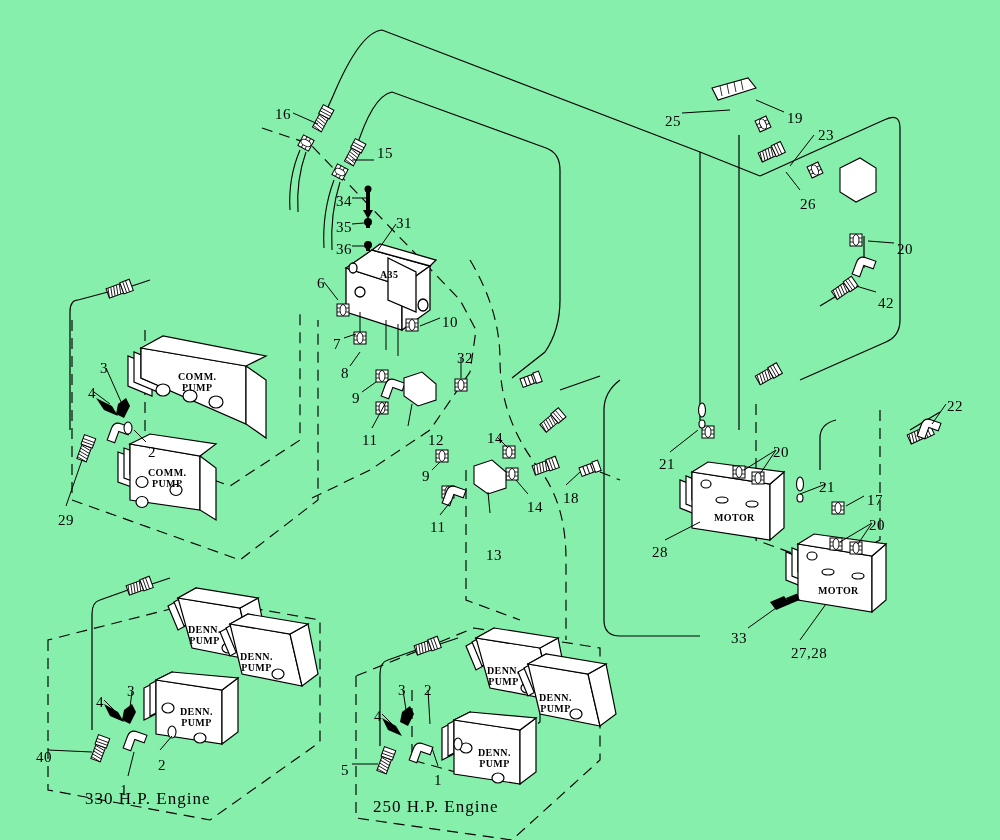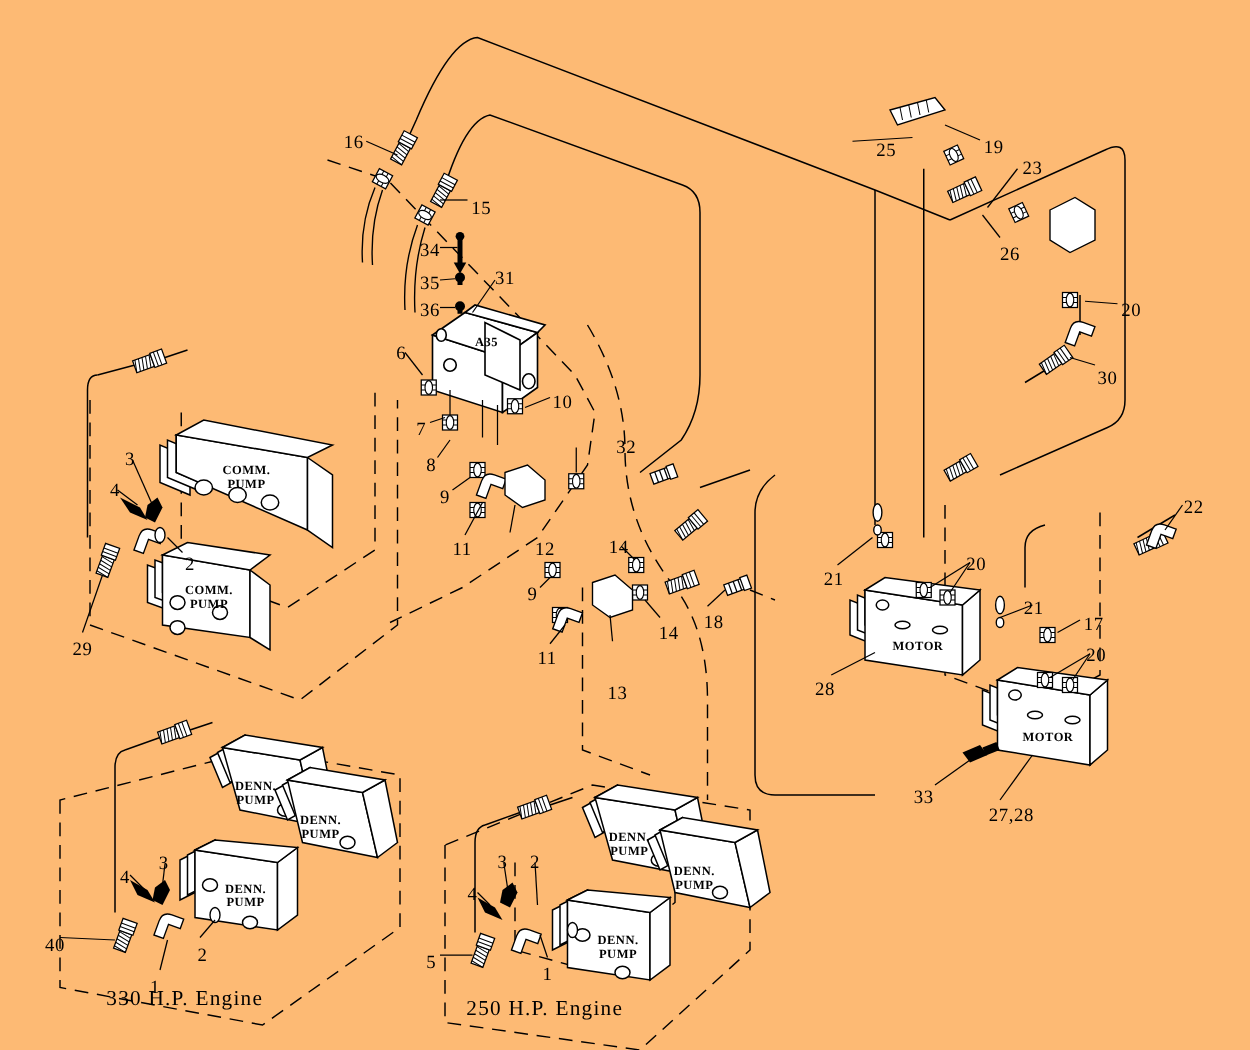--- a/index.html
+++ b/index.html
@@ -1,18 +1,18 @@
 <!DOCTYPE html>
 <html><head>
 <meta charset="utf-8">
 <style>
   html,body{margin:0;padding:0;background:#ffffff;}
   body{width:1000px;height:840px;overflow:hidden;
        font-family:"Liberation Serif",serif;color:#000;}
-  #sheet{position:relative;width:1000px;height:840px;background:#fdba74;}
+  #sheet{position:relative;width:1000px;height:840px;background:#86efac;}
   svg{position:absolute;left:0;top:0;}
   .lbl{position:absolute;font-family:"Liberation Serif",serif;
        font-size:15px;color:#000;white-space:nowrap;letter-spacing:.5px;}
   .cap{position:absolute;font-family:"Liberation Serif",serif;
        font-size:17px;letter-spacing:1px;white-space:nowrap;}
   .blk{position:absolute;font-family:"Liberation Serif",serif;
        font-size:10px;font-weight:bold;letter-spacing:.4px;
        text-align:center;line-height:1.05;white-space:nowrap;}
 </style>
 </head>
@@ -453,49 +453,49 @@
     <line x1="382" y1="714" x2="392" y2="724"></line>
     <line x1="403" y1="690" x2="406" y2="710"></line>
     <line x1="428" y1="690" x2="430" y2="724"></line>
     <line x1="438" y1="766" x2="432" y2="748"></line>
     <line x1="352" y1="764" x2="378" y2="764"></line>
   </g>
 </svg>
 
 <div id="callout-layer">
       <div class="lbl" style="left: 275px; top: 106px;">16</div>
-      <div class="lbl" style="left: 377px; top: 159px;">15</div>
+      <div class="lbl" style="left: 377px; top: 145px;">15</div>
       <div class="lbl" style="left: 336px; top: 193px;">34</div>
       <div class="lbl" style="left: 336px; top: 219px;">35</div>
       <div class="lbl" style="left: 336px; top: 241px;">36</div>
       <div class="lbl" style="left: 396px; top: 215px; text-align: center;">31</div>
       <div class="lbl" style="left: 317px; top: 275px;">6</div>
       <div class="lbl" style="left: 333px; top: 336px;">7</div>
       <div class="lbl" style="left: 341px; top: 365px;">8</div>
       <div class="lbl" style="left: 442px; top: 314px;">10</div>
       <div class="lbl" style="left: 352px; top: 390px;">9</div>
       <div class="lbl" style="left: 362px; top: 432px;">11</div>
       <div class="lbl" style="left: 402px; top: 432px; margin-left: 26px;">12</div>
-      <div class="lbl" style="left: 457px; top: 350px; margin-left: 36px;">32</div>
+      <div class="lbl" style="left: 457px; top: 350px;">32</div>
       <div class="lbl" style="left: 422px; top: 468px;">9</div>
       <div class="lbl" style="left: 430px; top: 519px;">11</div>
       <div class="lbl" style="left: 486px; top: 519px; margin-top: 28px;">13</div>
       <div class="lbl" style="left: 487px; top: 430px;">14</div>
       <div class="lbl" style="left: 527px; top: 499px;">14</div>
       <div class="lbl" style="left: 563px; top: 490px;">18</div>
       <div class="lbl" style="left: 100px; top: 360px;">3</div>
       <div class="lbl" style="left: 88px; top: 385px;">4</div>
       <div class="lbl" style="left: 148px; top: 444px;">2</div>
       <div class="lbl" style="left: 58px; top: 512px; text-align: right;">29</div>
-      <div class="lbl" style="left: 665px; top: 113px; margin-left: 36px;">25</div>
+      <div class="lbl" style="left: 665px; top: 113px;">25</div>
       <div class="lbl" style="left: 787px; top: 110px;">19</div>
       <div class="lbl" style="left: 818px; top: 127px;">23</div>
       <div class="lbl" style="left: 800px; top: 196px;">26</div>
       <div class="lbl" style="left: 897px; top: 241px;">20</div>
-      <div class="lbl" style="left: 878px; top: 295px;">30</div>
+      <div class="lbl" style="left: 878px; top: 295px;">42</div>
       <div class="lbl" style="left: 659px; top: 456px;">21</div>
       <div class="lbl" style="left: 773px; top: 444px;">20</div>
       <div class="lbl" style="left: 652px; top: 544px;">28</div>
       <div class="lbl" style="left: 819px; top: 479px;">21</div>
       <div class="lbl" style="left: 867px; top: 492px;">17</div>
       <div class="lbl" style="left: 869px; top: 517px;">20</div>
       <div class="lbl" style="left: 947px; top: 398px;">22</div>
       <div class="lbl" style="left: 731px; top: 630px;">33</div>
       <div class="lbl" style="left: 791px; top: 645px;">27,28</div>
       <div class="lbl" style="left: 96px; top: 694px;">4</div>

